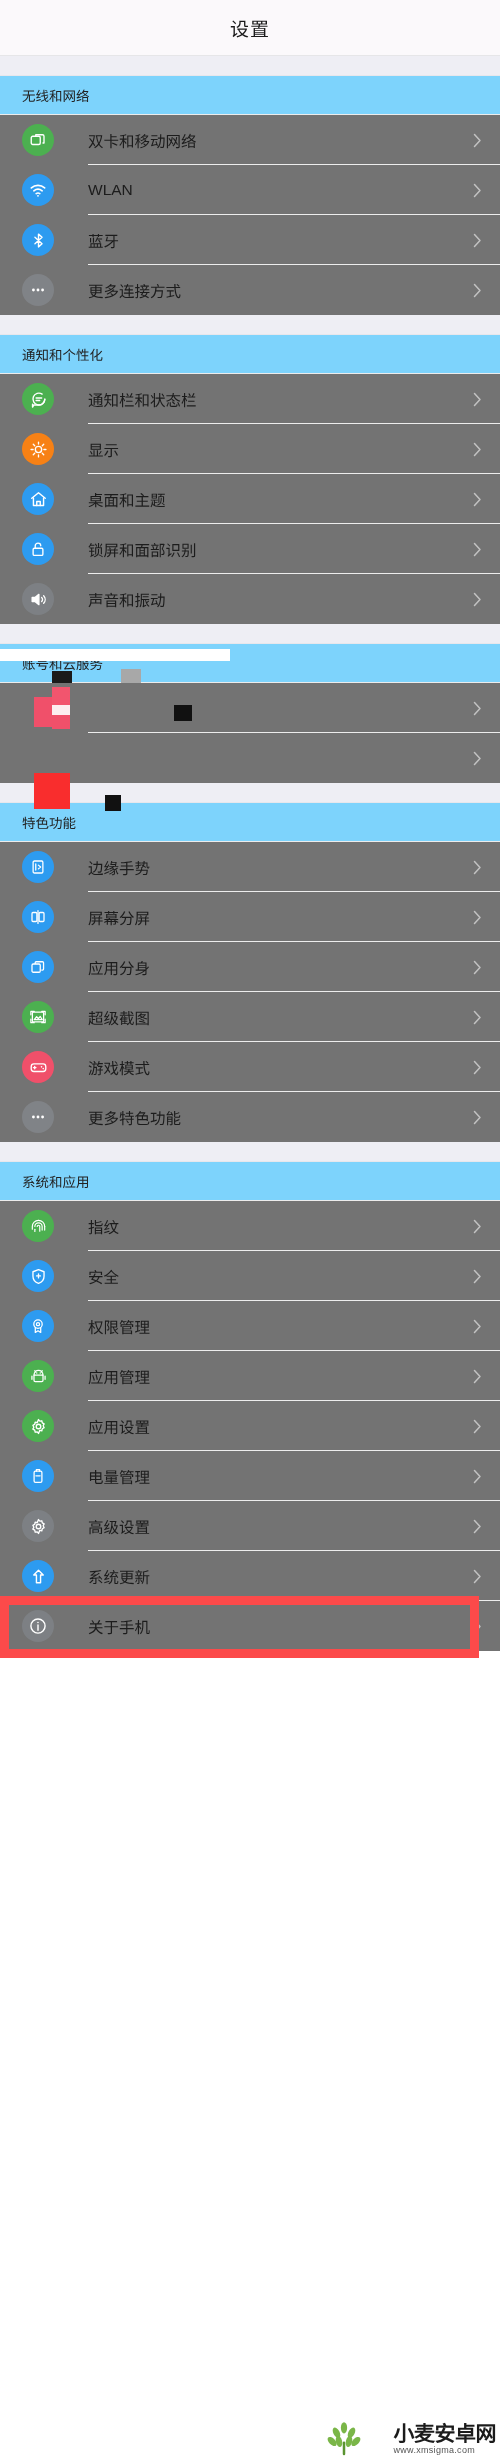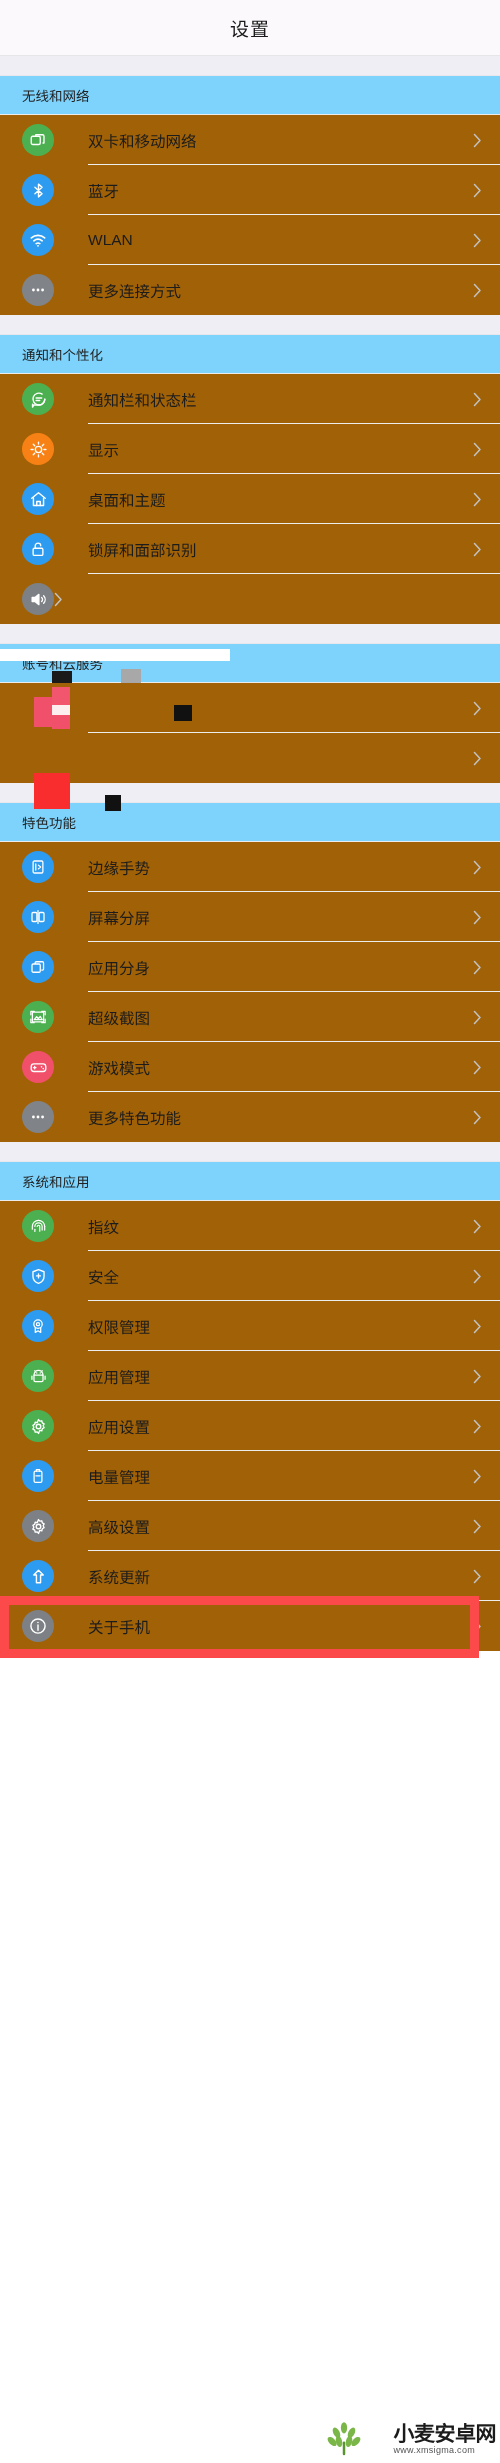--- a/index.html
+++ b/index.html
@@ -57,21 +57,21 @@
   .group-header-text {
     font-size: 13.5px;
     color: #222222;
   }
 
   
   .row {
     height: 50px;
     display: flex;
     align-items: center;
-    background: #a16207;
+    background: #737373;
     position: relative;
     padding-left: 22px;
     box-sizing: border-box;
   }
   .row .sep {
     position: absolute;
     left: 88px;
     right: 0;
     bottom: 0;
     height: 1px;
@@ -176,42 +176,42 @@
         <div class="row-label">双卡和移动网络</div>
         <div class="chev">
           <svg width="9" height="15" viewBox="0 0 9 15" fill="none" stroke="currentColor" stroke-width="1.5" stroke-linecap="round" stroke-linejoin="round">
             <path d="M1.5 1.5L7 7.5l-5.5 6"></path>
           </svg>
         </div>
         <div class="sep"></div>
       </div>
       <div class="row">
         <div class="icon-wrap" style="background: rgb(45, 155, 240);">
-          <svg width="17" height="17" viewBox="0 0 24 24" fill="none" stroke="#fff" stroke-width="2" stroke-linejoin="round" stroke-linecap="round">
-            <path d="M7 7.5l10 9L12 21V3l5 4.5-10 9"></path>
-          </svg>
-        </div>
-        <div class="row-label">蓝牙</div>
-        <div class="chev">
-          <svg width="9" height="15" viewBox="0 0 9 15" fill="none" stroke="currentColor" stroke-width="1.5" stroke-linecap="round" stroke-linejoin="round">
-            <path d="M1.5 1.5L7 7.5l-5.5 6"></path>
-          </svg>
-        </div>
-        <div class="sep"></div>
-      </div>
-      <div class="row">
-        <div class="icon-wrap" style="background: rgb(45, 155, 240);">
           <svg width="20" height="20" viewBox="0 0 24 24" fill="none" stroke="#fff" stroke-width="2" stroke-linecap="round">
             <path d="M4 9.5a12 12 0 0 1 16 0"></path>
             <path d="M7 13a8 8 0 0 1 10 0"></path>
             <path d="M9.8 16.3a4 4 0 0 1 4.4 0"></path>
             <circle cx="12" cy="19" r="1.1" fill="#fff" stroke="none"></circle>
           </svg>
         </div>
         <div class="row-label">WLAN</div>
+        <div class="chev">
+          <svg width="9" height="15" viewBox="0 0 9 15" fill="none" stroke="currentColor" stroke-width="1.5" stroke-linecap="round" stroke-linejoin="round">
+            <path d="M1.5 1.5L7 7.5l-5.5 6"></path>
+          </svg>
+        </div>
+        <div class="sep"></div>
+      </div>
+      <div class="row">
+        <div class="icon-wrap" style="background: rgb(45, 155, 240);">
+          <svg width="17" height="17" viewBox="0 0 24 24" fill="none" stroke="#fff" stroke-width="2" stroke-linejoin="round" stroke-linecap="round">
+            <path d="M7 7.5l10 9L12 21V3l5 4.5-10 9"></path>
+          </svg>
+        </div>
+        <div class="row-label">蓝牙</div>
         <div class="chev">
           <svg width="9" height="15" viewBox="0 0 9 15" fill="none" stroke="currentColor" stroke-width="1.5" stroke-linecap="round" stroke-linejoin="round">
             <path d="M1.5 1.5L7 7.5l-5.5 6"></path>
           </svg>
         </div>
         <div class="sep"></div>
       </div>
       <div class="row last">
         <div class="icon-wrap" style="background: rgb(128, 131, 135);">
           <svg width="20" height="20" viewBox="0 0 24 24" fill="#fff">
@@ -294,20 +294,21 @@
         <div class="sep"></div>
       </div>
       <div class="row last">
         <div class="icon-wrap" style="background: rgb(125, 128, 132);">
           <svg width="19" height="19" viewBox="0 0 24 24" fill="none" stroke="#fff" stroke-width="1.7" stroke-linejoin="round" stroke-linecap="round">
             <path d="M4 9.5h3.5L12.5 5.5v13L7.5 14.5H4z" fill="#fff" stroke="#fff"></path>
             <path d="M16 9.4a3.6 3.6 0 0 1 0 5.2"></path>
             <path d="M18.5 7.2a7 7 0 0 1 0 9.6"></path>
           </svg>
         </div>
+        <div class="row-label">声音和振动</div>
         <div class="chev">
           <svg width="9" height="15" viewBox="0 0 9 15" fill="none" stroke="currentColor" stroke-width="1.5" stroke-linecap="round" stroke-linejoin="round">
             <path d="M1.5 1.5L7 7.5l-5.5 6"></path>
           </svg>
         </div>
       </div>
       <div class="group-gap"></div>
       <div class="group-header">
         <span class="group-header-text">账号和云服务</span>
       </div>

